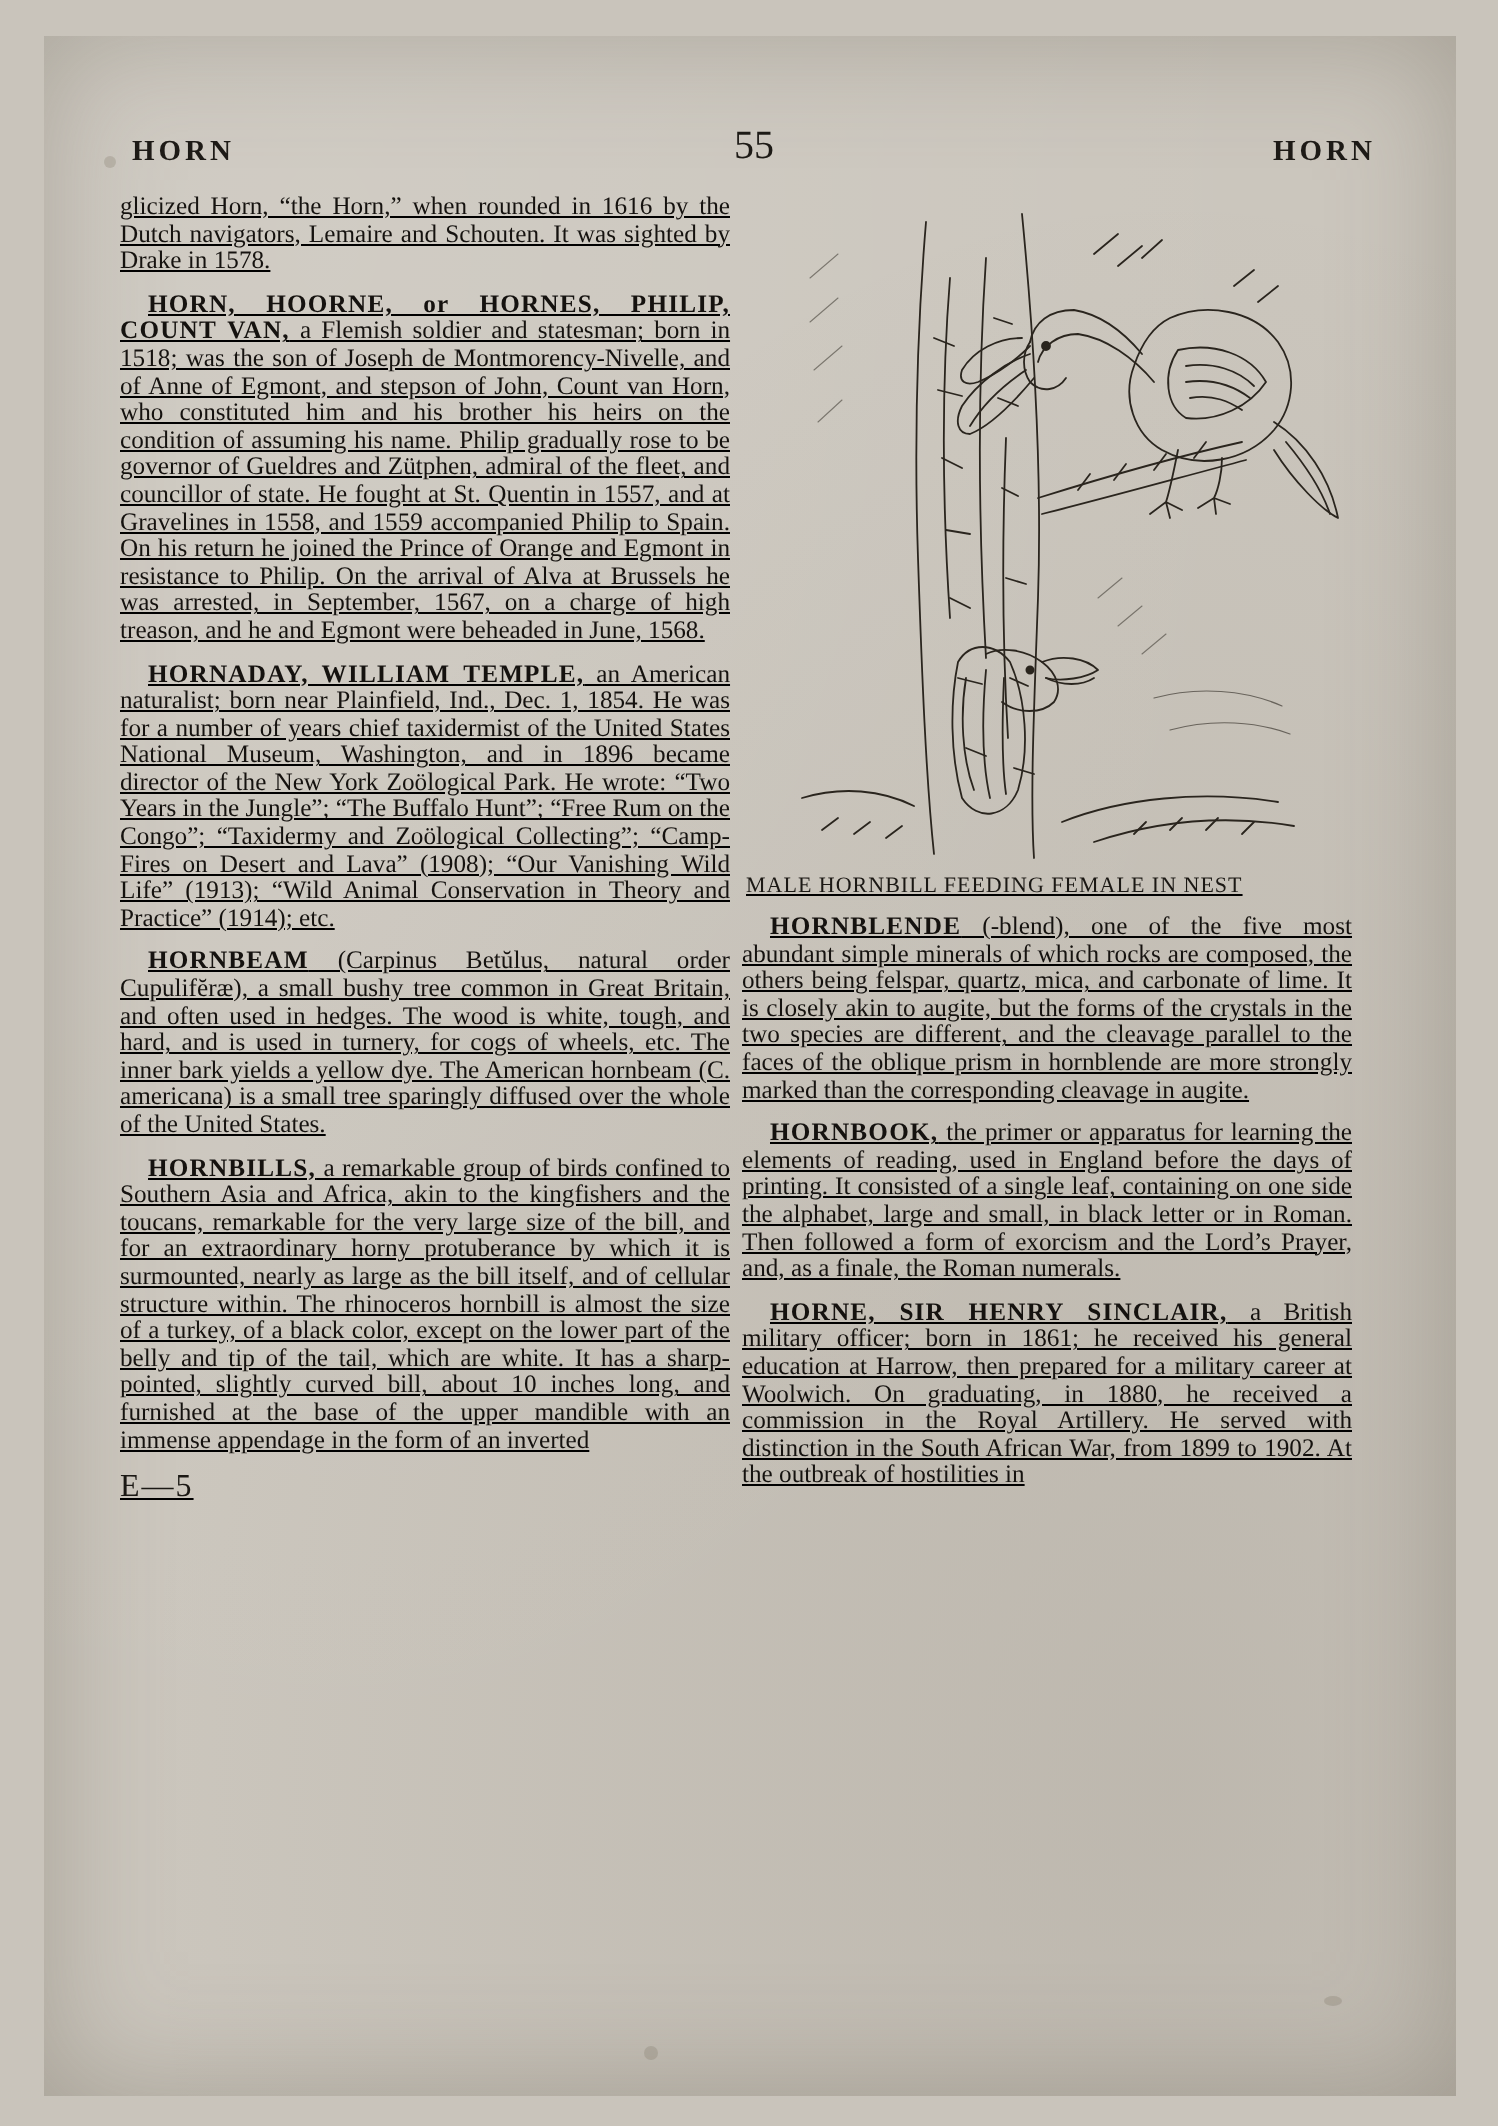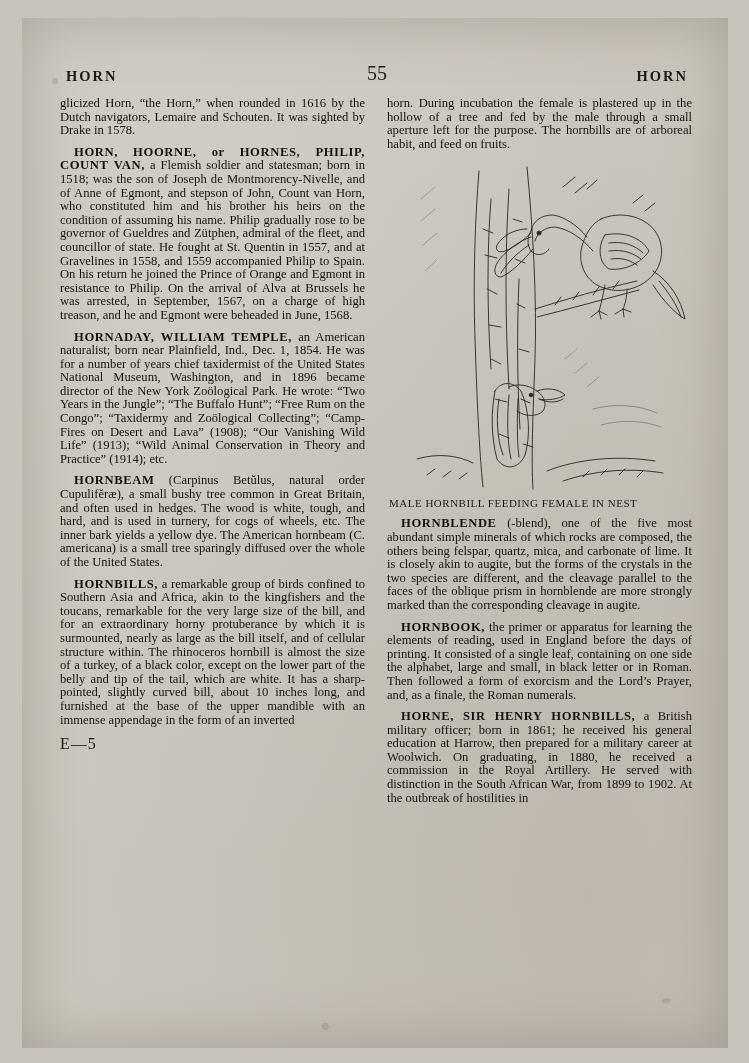--- a/index.html
+++ b/index.html
@@ -56,21 +56,22 @@
     padding: 0 4px 0 6px;
     margin-bottom: 12px;
   }
   .runhead .pageno {
     font-weight: normal;
     letter-spacing: 0;
     font-size: 20px;
   }
   .cols {
     display: flex;
-    gap: 22px;
+    gap: 6px;
+    text-decoration: underline;
   }
   .col {
     width: 305px;
   }
   p.body {
     margin: 0 0 8px 0;
     font-size: 12.6px;
     line-height: 13.6px;
     text-align: justify;
     color: #15120f;
@@ -153,23 +154,20 @@
           <p class="body">
             <span class="hw">HORNBILLS,</span><span> a remarkable group of birds confined to Southern Asia and Africa, akin to the kingfishers and the toucans, remarkable for the very large size of the bill, and for an extraordinary horny protuberance by which it is surmounted, nearly as large as the bill itself, and of cellular structure within. The rhinoceros hornbill is almost the size of a turkey, of a black color, except on the lower part of the belly and tip of the tail, which are white. It has a sharp-pointed, slightly curved bill, about 10 inches long, and furnished at the base of the upper mandible with an immense appendage in the form of an inverted</span>
           </p>
 
           <div class="signature">E—5</div>
 
         </div>
 
         <div class="col">
 
-          <p class="body noindent">
-            <span>horn. During incubation the female is plastered up in the hollow of a tree and fed by the male through a small aperture left for the purpose. The hornbills are of arboreal habit, and feed on fruits.</span>
-          </p>
 
           <div class="figure">
             <div class="figbox">
               <svg width="305" height="332" viewBox="0 0 305 332" xmlns="http://www.w3.org/2000/svg">
                 <g fill="none" stroke="#2a251e" stroke-width="0.9" stroke-linecap="round" stroke-linejoin="round">
 
                   <path d="M92 12 C 88 60, 86 120, 88 180 C 90 240, 92 290, 96 328"></path>
                   <path d="M140 8 C 146 70, 150 140, 148 200 C 146 255, 144 300, 146 330"></path>
                   <path d="M104 40 C 100 90, 100 150, 104 210"></path>
                   <path d="M122 30 C 118 90, 118 160, 122 230"></path>
@@ -234,20 +232,20 @@
           <p class="body">
             <span class="hw">HORNBLENDE</span><span> (-blend), one of the five most abundant simple minerals of which rocks are composed, the others being felspar, quartz, mica, and carbonate of lime. It is closely akin to augite, but the forms of the crystals in the two species are different, and the cleavage parallel to the faces of the oblique prism in hornblende are more strongly marked than the corresponding cleavage in augite.</span>
           </p>
 
           <p class="body">
             <span class="hw">HORNBOOK,</span><span> the primer or apparatus for learning the elements of reading, used in England before the days of printing. It consisted of a single leaf, containing on one side the alphabet, large and small, in black letter or in Roman. Then followed a form of exorcism and the Lord’s Prayer, and, as a finale, the Roman numerals.</span>
           </p>
 
 
           <p class="body">
-            <span class="hw">HORNE, SIR HENRY HORNBILLS,</span><span> a British military officer; born in 1861; he received his general education at Harrow, then prepared for a military career at Woolwich. On graduating, in 1880, he received a commission in the Royal Artillery. He served with distinction in the South African War, from 1899 to 1902. At the outbreak of hostilities in</span>
+            <span class="hw">HORNE, SIR HENRY SINCLAIR,</span><span> a British military officer; born in 1861; he received his general education at Harrow, then prepared for a military career at Woolwich. On graduating, in 1880, he received a commission in the Royal Artillery. He served with distinction in the South African War, from 1899 to 1902. At the outbreak of hostilities in</span>
           </p>
 
         </div>
       </div>
     </div>
   </div>
 </div>
 
 </body></html>

